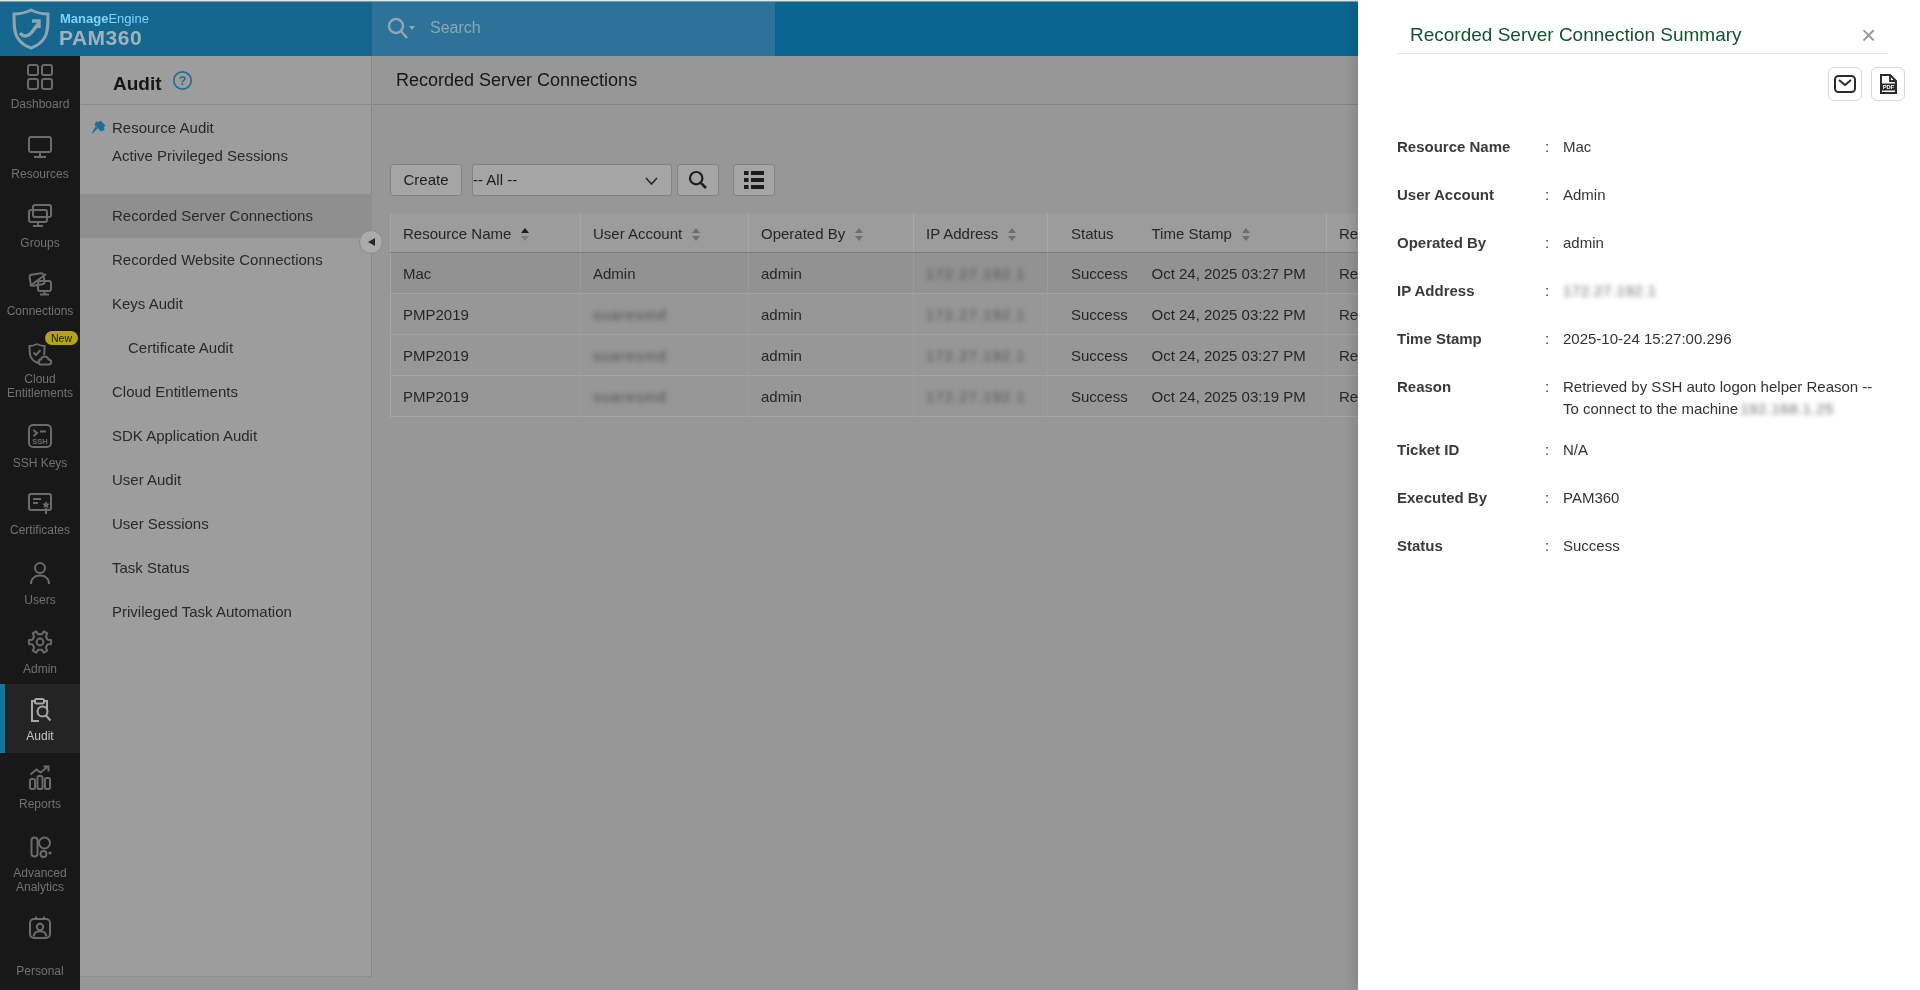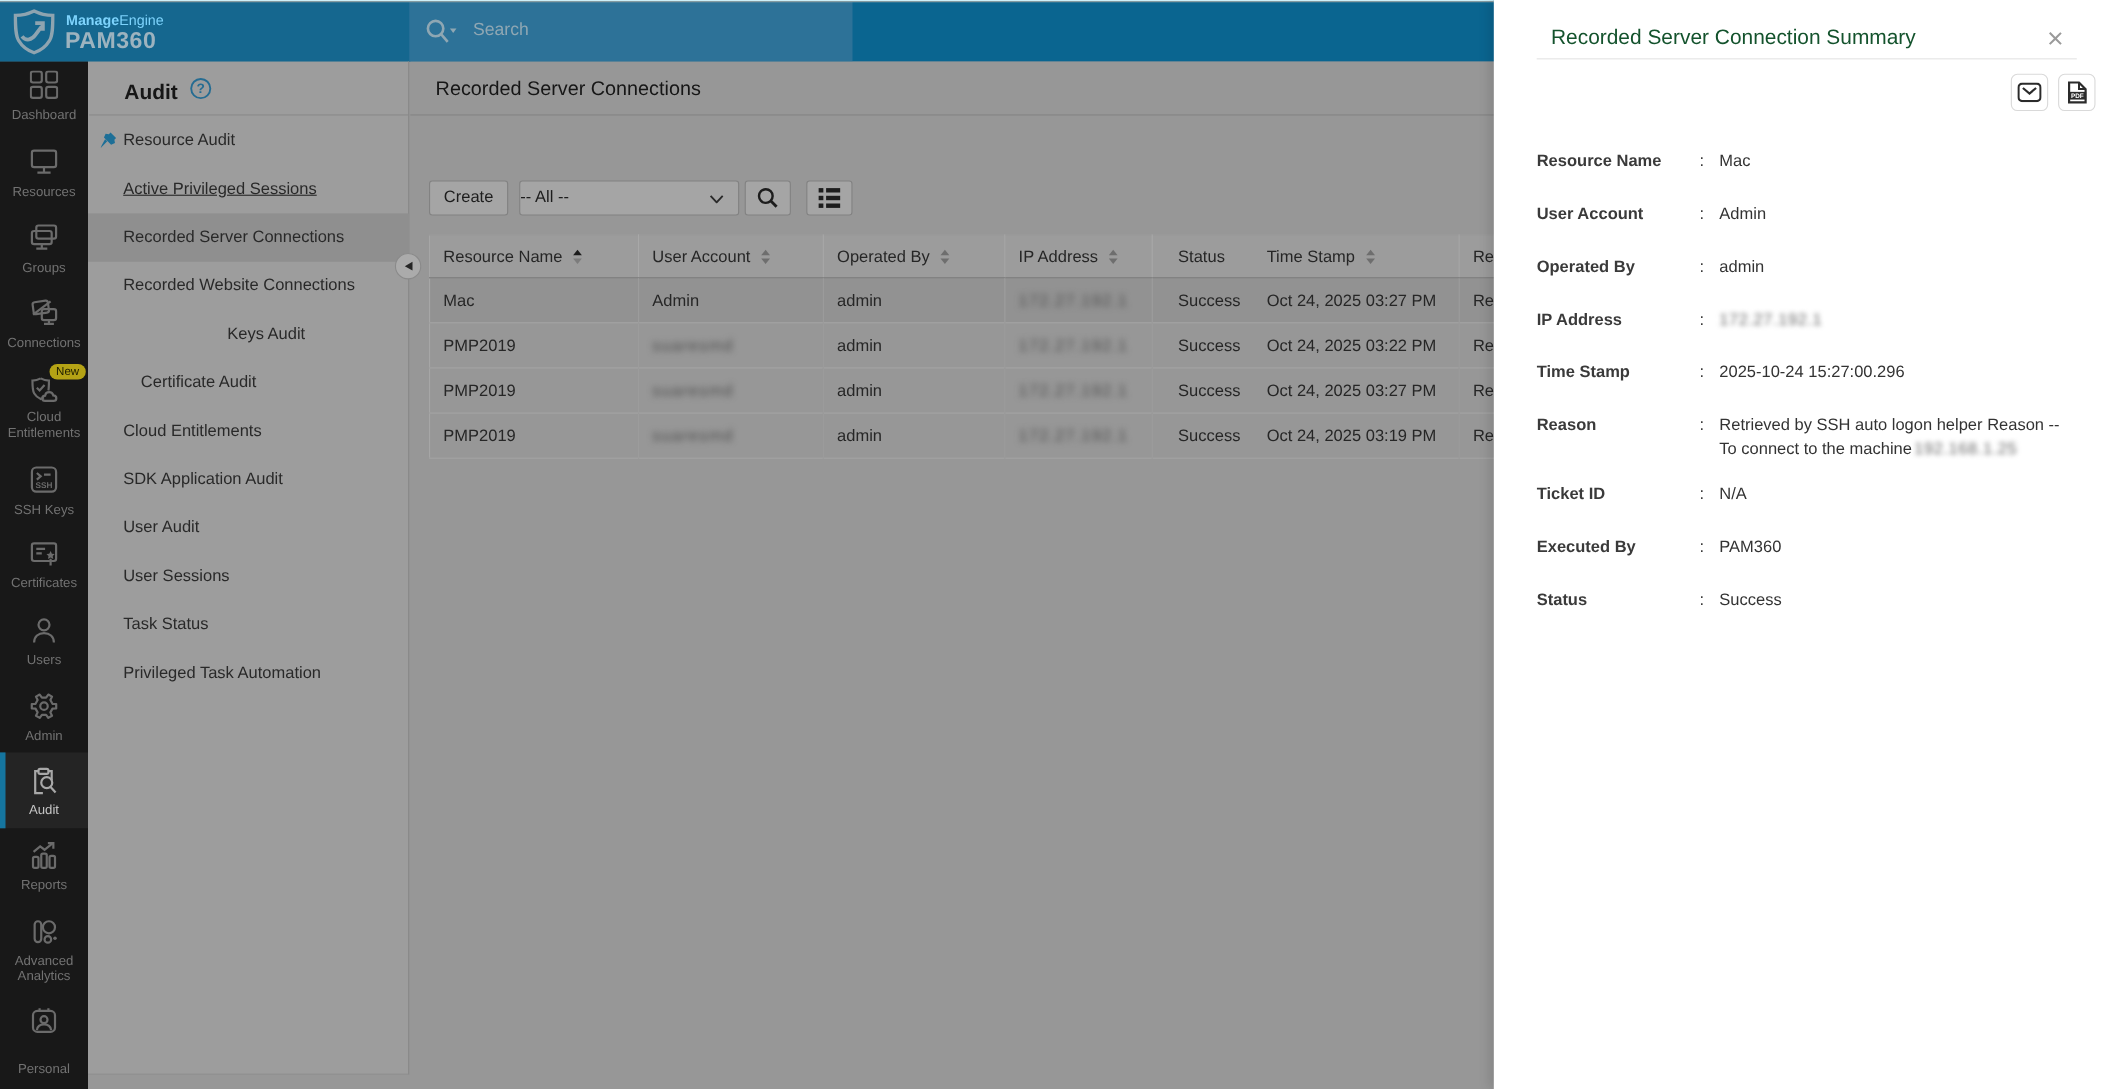--- a/index.html
+++ b/index.html
@@ -240,24 +240,24 @@
     <text x="10.5" y="14.7" font-size="12.5" fill="#256c92" text-anchor="middle" font-family="Liberation Sans">?</text>
   </svg>
 </div>
 <div id="menuHr"></div>
 
 <div class="mitem" style="top:106px;">
   <svg width="17" height="17" viewBox="0 0 17 17" style="position:absolute;left:10px;top:13px;">
     <path d="M10.5 1.5 L15.5 6.5 L14 8 L14.5 11 L11 12.5 L4.5 6 L6 2.5 L9 3 Z M7.5 9.5 L2 15 L1.5 15.5 L2.5 13 L5.5 7.5 Z" fill="#1d6f97"></path>
   </svg>
   Resource Audit</div>
-<div class="mitem" style="top:150px;text-decoration:underline;">Active Privileged Sessions</div>
+<div class="mitem" style="top:134px;">Active Privileged Sessions</div>
 <div class="mitem msel" style="top:194px;">Recorded Server Connections</div>
 <div class="mitem" style="top:238px;">Recorded Website Connections</div>
-<div class="mitem" style="top:282px;text-align:center;">Keys Audit</div>
+<div class="mitem" style="top:282px;">Keys Audit</div>
 <div class="mitem" style="top:326px;margin-left:16px;">Certificate Audit</div>
 <div class="mitem" style="top:370px;">Cloud Entitlements</div>
 <div class="mitem" style="top:414px;">SDK Application Audit</div>
 <div class="mitem" style="top:458px;">User Audit</div>
 <div class="mitem" style="top:502px;">User Sessions</div>
 <div class="mitem" style="top:546px;">Task Status</div>
 <div class="mitem" style="top:590px;">Privileged Task Automation</div>
 
 <div id="collapse">
     <i></i>

